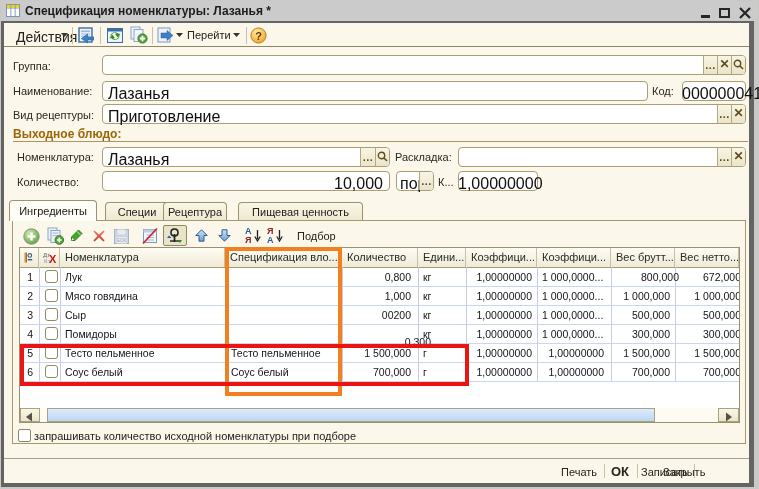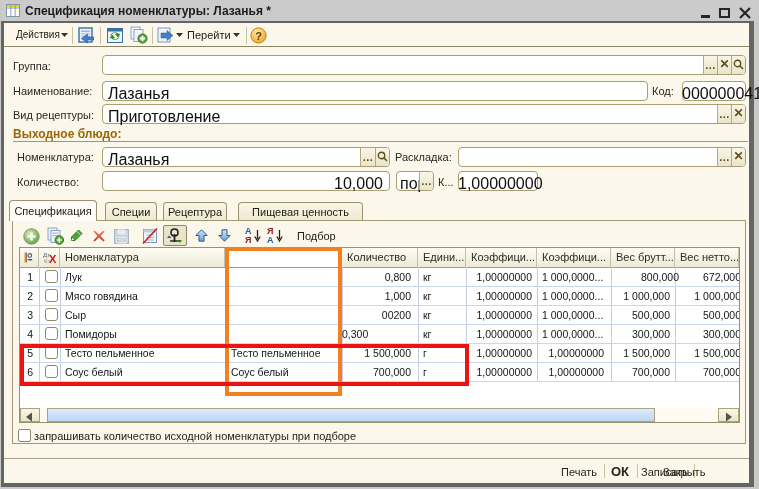--- a/index.html
+++ b/index.html
@@ -55,21 +55,21 @@
     <rect x="9.6" y="4.5" width="3.4" height="7.5" fill="#fff"></rect>
 </svg>
 <div class="abs" id="title-text">Спецификация номенклатуры: Лазанья *</div>
 <div class="abs" style="left:701px;top:15px;width:9px;height:3px;background:#262626"></div>
 <div class="abs" style="left:719px;top:8px;width:11px;height:10px;border:2px solid #262626"></div>
 <svg class="abs" style="left:739px;top:7px" width="12" height="12" viewBox="0 0 12 12">
     <path d="M1 1 L11 11 M11 1 L1 11" stroke="#262626" stroke-width="2.2"></path>
   </svg>
 
 <div class="abs" style="left:4px;top:46px;width:745px;height:1px;background:#8e8669"></div>
-<div class="tbtxt" style="left:16px;top:29px;font-size:10px">Действия</div>
+<div class="tbtxt" style="left:16px;top:29px;font-size:14px">Действия</div>
 <svg class="abs" style="left:61px;top:32px" width="8" height="6">
     <path d="M0 1 L7 1 L3.5 5 Z" fill="#3a3528"></path>
   </svg>
 <div class="sep" style="left:72px;top:27px;height:17px"></div>
 
 <svg class="abs" style="left:78px;top:27px" width="16" height="17" viewBox="0 0 16 17">
  <rect x="1" y="1" width="13" height="14" fill="#eef3fa" stroke="#3a6ea5" stroke-width="1.4"></rect>
  <rect x="3" y="3.5" width="9" height="1.6" fill="#9fb8d8"></rect>
     <rect x="3" y="6.2" width="9" height="1.4" fill="#b3c9e4"></rect>
     <rect x="3" y="8.6" width="9" height="1.4" fill="#b3c9e4"></rect>
@@ -153,25 +153,25 @@
 <div class="fb last xg" style="left:731px;top:105px;width:14px">✕</div>
 <div class="fb dots" style="left:360px;top:148px;width:15px">...</div>
 <div class="fb last" style="left:375px;top:148px;width:14px"><svg width="11" height="11" viewBox="0 0 11 11" style="margin-top:3px">
       <circle cx="4.5" cy="4.5" r="3.2" fill="none" stroke="#5c4e1c" stroke-width="1.4"></circle>
       <path d="M7 7 L10 10" stroke="#5c4e1c" stroke-width="1.6"></path>
     </svg></div>
 <div class="fb dots" style="left:717px;top:148px;width:14px">...</div>
 <div class="fb last xg" style="left:731px;top:148px;width:14px">✕</div>
 <div class="fb last dots" style="left:419px;top:172px;width:14px">...</div>
 
-<div class="tab inactive" style="left:105px;width:52px">Специи</div>
+<div class="tab inactive" style="left:105px;width:64px">Специи</div>
 <div class="tab inactive" style="left:163px;width:64px">Рецептура</div>
 <div class="tab inactive" style="left:238px;width:125px">Пищевая ценность</div>
 <div class="abs" id="panel"></div>
-<div class="tab active" style="left:9px;width:88px">Спецификация</div>
+<div class="tab active" style="left:9px;width:88px">Ингредиенты</div>
 
 <svg class="abs" style="left:23px;top:228px;z-index:2" width="17" height="17" viewBox="0 0 17 17">
  <defs>
       <radialGradient id="grn" cx="0.35" cy="0.3" r="0.85">
         <stop offset="0" stop-color="#cfe8ae"></stop>
         <stop offset="1" stop-color="#569f38"></stop>
       </radialGradient>
     </defs>
  <circle cx="8.5" cy="8.5" r="7.7" fill="url(#grn)" stroke="#8a8a7a"></circle>
  <path d="M8.5 4.5 V12.5 M4.5 8.5 H12.5" stroke="#fff" stroke-width="2.4"></path>
@@ -247,20 +247,21 @@
 <svg class="abs" style="left:276px;top:230px;z-index:2" width="7" height="13">
     <path d="M3.5 0 V9 M0.8 6.5 L3.5 11 L6.2 6.5" stroke="#222" stroke-width="1.3" fill="none"></path>
   </svg>
 <div class="sep" style="left:288px;top:228px;height:16px"></div>
 <div class="tbtxt" style="left:297px;top:230px;z-index:2">Подбор</div>
 
 <div class="abs" id="grid">
 <div class="hcell" style="left:0px;width:19px"></div>
 <div class="hcell" style="left:19px;width:21px"></div>
 <div class="hcell" style="left:40px;width:165px">Номенклатура</div>
+<div class="hcell" style="left:205px;width:117px">Спецификация вло...</div>
 <div class="hcell" style="left:322px;width:76px">Количество</div>
 <div class="hcell" style="left:398px;width:48px">Едини...</div>
 <div class="hcell" style="left:446px;width:71px">Коэффици...</div>
 <div class="hcell" style="left:517px;width:74px">Коэффици...</div>
 <div class="hcell" style="left:591px;width:64px">Вес брутт...</div>
 <div class="hcell" style="left:655px;width:64px">Вес нетто...</div>
 <svg class="abs" style="left:4px;top:4px" width="10" height="11" viewBox="0 0 10 11">
       <rect x="0.5" y="0.5" width="1.4" height="10" fill="#c8a020"></rect>
       <rect x="1.9" y="0.5" width="0.9" height="10" fill="#9c3c2c"></rect>
       <circle cx="5.8" cy="3.4" r="1.8" fill="none" stroke="#3a5a80" stroke-width="1.1"></circle>
@@ -310,21 +311,21 @@
 <div class="cell" style="left:45px;top:61px">Сыр</div>
 <div class="cell" style="left:322px;top:61px;width:69px;text-align:right">00200</div>
 <div class="cell" style="left:403px;top:61px">кг</div>
 <div class="cell" style="left:446px;top:61px;width:66px;text-align:right">1,00000000</div>
 <div class="cell" style="left:522px;top:61px">1 000,0000...</div>
 <div class="cell" style="left:591px;top:61px;width:59px;text-align:right">500,000</div>
 <div class="cell" style="left:655px;top:61px;width:66px;text-align:right">500,000</div>
 <div class="cell" style="left:0;top:80px;width:13px;text-align:right">4</div>
 <div class="cb" style="left:24.5px;top:78.5px"></div>
 <div class="cell" style="left:45px;top:80px">Помидоры</div>
-<div class="cell" style="left:322px;top:80px;width:89px;text-align:left">0,300</div>
+<div class="cell" style="left:322px;top:88px;width:89px;text-align:right">0,300</div>
 <div class="cell" style="left:403px;top:80px">кг</div>
 <div class="cell" style="left:446px;top:80px;width:66px;text-align:right">1,00000000</div>
 <div class="cell" style="left:522px;top:80px">1 000,0000...</div>
 <div class="cell" style="left:591px;top:80px;width:59px;text-align:right">300,000</div>
 <div class="cell" style="left:655px;top:80px;width:66px;text-align:right">300,000</div>
 <div class="cell" style="left:0;top:99px;width:13px;text-align:right">5</div>
 <div class="cb" style="left:24.5px;top:97.5px"></div>
 <div class="cell" style="left:45px;top:99px">Тесто пельменное</div>
 <div class="cell" style="left:211px;top:99px">Тесто пельменное</div>
 <div class="cell" style="left:322px;top:99px;width:69px;text-align:right">1 500,000</div>

